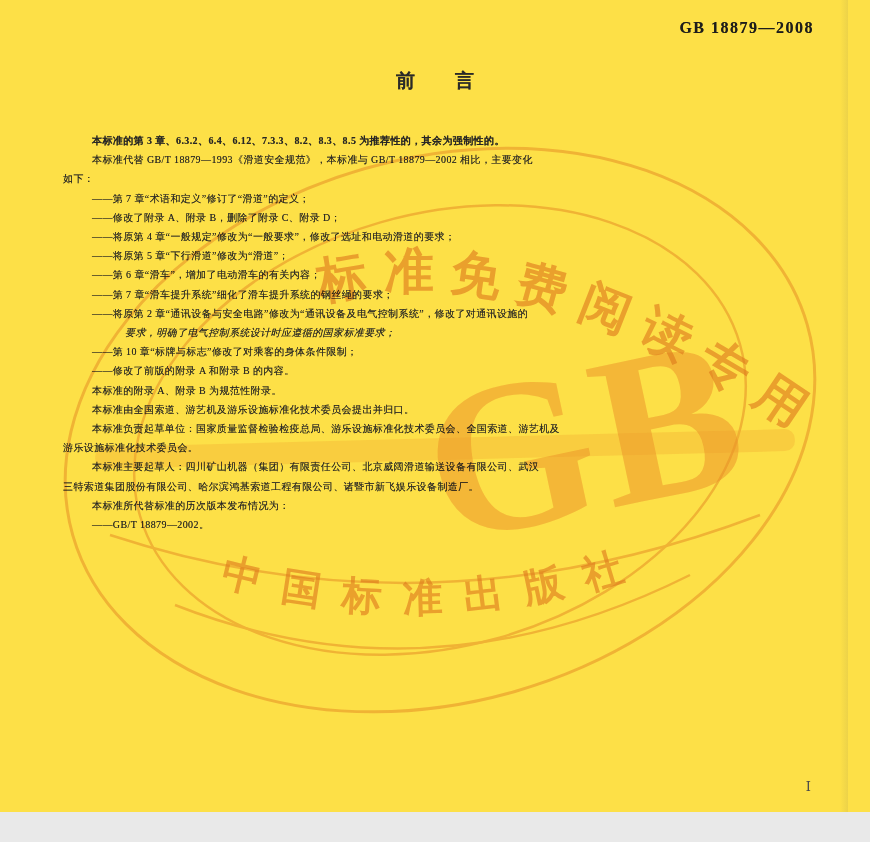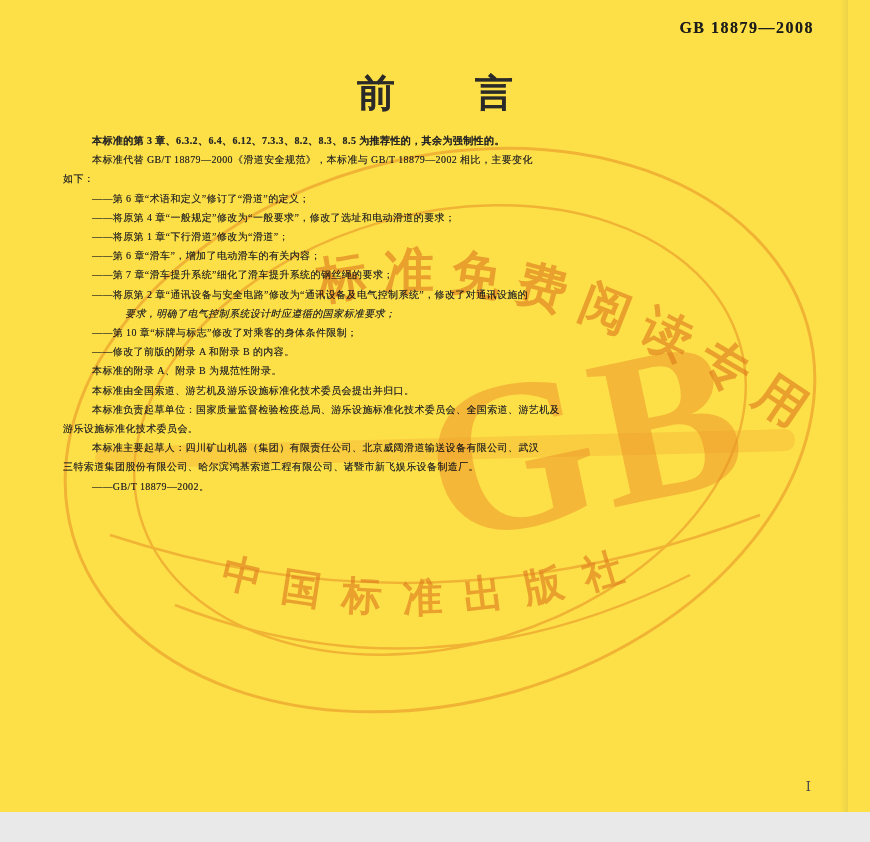--- a/index.html
+++ b/index.html
@@ -13,21 +13,21 @@
   }
   .doc-number{
     position:absolute;top:19px;right:56px;
     font-size:16px;font-weight:bold;letter-spacing:1.5px;
     color:#1c1c1c;
     text-shadow:0 0 .4px rgba(0,0,0,.55);
   }
   .title{
     position:absolute;top:68px;left:0;width:100%;
     text-align:center;
-    font-size:38px;font-weight:bold;color:#2a2a2a;
+    font-size:19px;font-weight:bold;color:#2a2a2a;
     letter-spacing:2.1em;padding-left:2.1em;box-sizing:border-box;
     text-shadow:0 0 .5px rgba(0,0,0,.5);
   }
   .body-text{
     position:absolute;left:63px;top:131px;width:752px;
     font-size:10px;line-height:19.2px;
     text-shadow:0 0 .35px rgba(20,20,20,.55);
     letter-spacing:.4px;
   }
   .line{white-space:nowrap;}
@@ -63,37 +63,39 @@
 <body>
 
 <div class="page">
 
   <div class="doc-number">GB 18879—2008</div>
 
   <div class="title">前言</div>
 
   <div class="body-text">
       <div class="line ind1 bold">本标准的第 3 章、6.3.2、6.4、6.12、7.3.3、8.2、8.3、8.5 为推荐性的，其余为强制性的。</div>
-      <div class="line ind1">本标准代替 GB/T 18879—2000《滑道安全规范》，本标准与 GB/T 18879—2002 相比，主要变化</div>
+      <div class="line ind1">本标准代替 GB/T 18879—1993《滑道安全规范》，本标准与 GB/T 18879—2002 相比，主要变化</div>
       <div class="line ind0">如下：</div>
-      <div class="line ind1">——第 6 章“术语和定义”修订了“滑道”的定义；</div>
+      <div class="line ind1">——第 7 章“术语和定义”修订了“滑道”的定义；</div>
+      <div class="line ind1">——修改了附录 A、附录 B，删除了附录 C、附录 D；</div>
       <div class="line ind1">——将原第 4 章“一般规定”修改为“一般要求”，修改了选址和电动滑道的要求；</div>
-      <div class="line ind1">——将原第 1 章“下行滑道”修改为“滑道”；</div>
+      <div class="line ind1">——将原第 5 章“下行滑道”修改为“滑道”；</div>
       <div class="line ind1">——第 6 章“滑车”，增加了电动滑车的有关内容；</div>
       <div class="line ind1">——第 7 章“滑车提升系统”细化了滑车提升系统的钢丝绳的要求；</div>
       <div class="line ind1">——将原第 2 章“通讯设备与安全电路”修改为“通讯设备及电气控制系统”，修改了对通讯设施的</div>
       <div class="line ind2">要求，明确了电气控制系统设计时应遵循的国家标准要求；</div>
       <div class="line ind1">——第 10 章“标牌与标志”修改了对乘客的身体条件限制；</div>
       <div class="line ind1">——修改了前版的附录 A 和附录 B 的内容。</div>
       <div class="line ind1">本标准的附录 A、附录 B 为规范性附录。</div>
       <div class="line ind1">本标准由全国索道、游艺机及游乐设施标准化技术委员会提出并归口。</div>
       <div class="line ind1">本标准负责起草单位：国家质量监督检验检疫总局、游乐设施标准化技术委员会、全国索道、游艺机及</div>
       <div class="line ind0">游乐设施标准化技术委员会。</div>
       <div class="line ind1">本标准主要起草人：四川矿山机器（集团）有限责任公司、北京威阔滑道输送设备有限公司、武汉</div>
       <div class="line ind0">三特索道集团股份有限公司、哈尔滨鸿基索道工程有限公司、诸暨市新飞娱乐设备制造厂。</div>
+      <div class="line ind1">本标准所代替标准的历次版本发布情况为：</div>
       <div class="line ind1">——GB/T 18879—2002。</div>
     </div>
 
   <svg class="watermark" width="870" height="842" viewBox="0 0 870 842" xmlns="http://www.w3.org/2000/svg">
     <defs>
       <path id="wm-diag-path" d="M 320 300 Q 540 245 815 445" fill="none"></path>
       <path id="wm-arc-path" d="M 150 560 Q 430 670 715 545" fill="none"></path>
     </defs>
 
     <g fill="none" stroke="#e8a37f" opacity="0.55">

